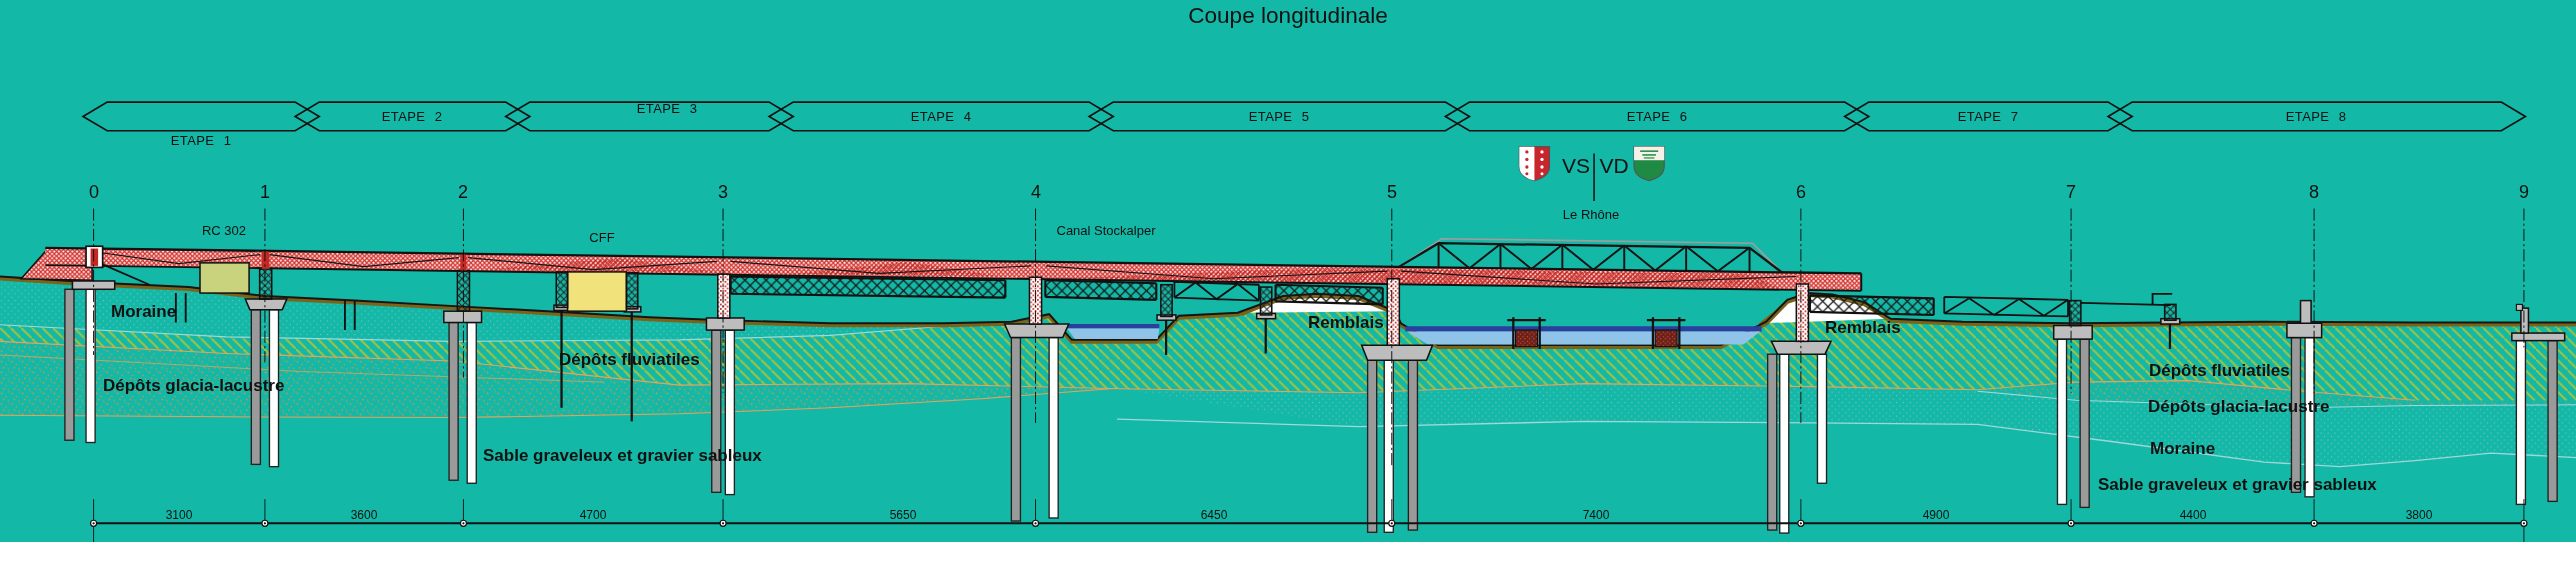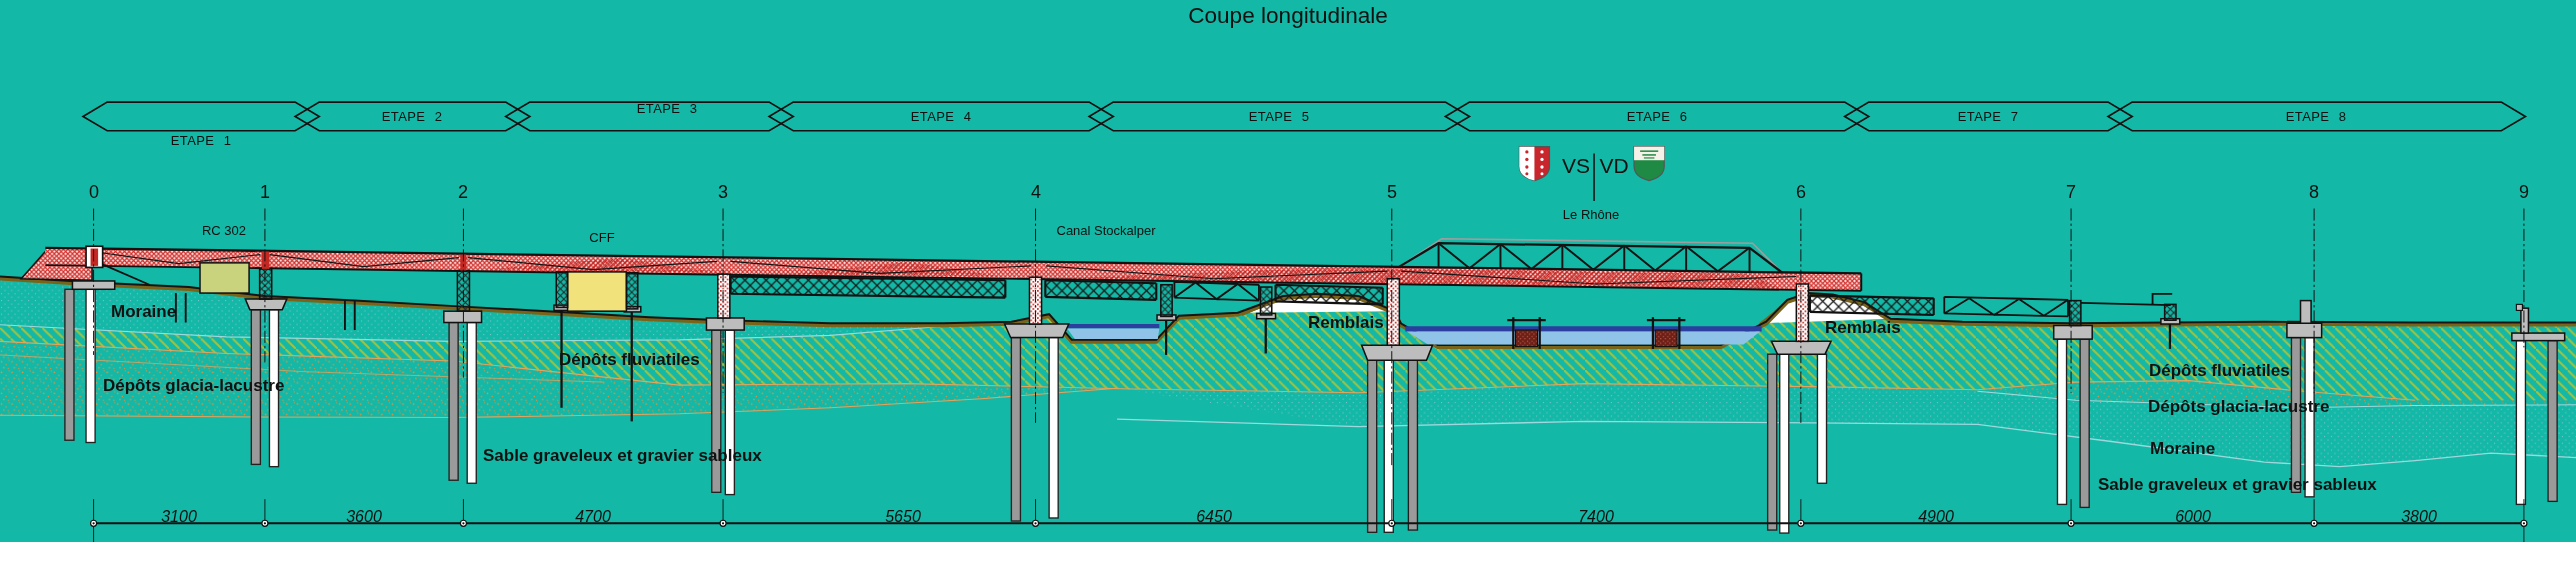--- a/index.html
+++ b/index.html
@@ -4,21 +4,21 @@
 <style>
   html,body{margin:0;padding:0;background:#fff;}
   #stage{position:relative;width:2576px;height:542px;background:#14b8a6;overflow:hidden;
          font-family:"Liberation Sans",sans-serif;color:#111;}
   #stage svg{position:absolute;left:0;top:0;}
   .lbl{position:absolute;font-size:13px;white-space:nowrap;line-height:1;}
   .ctr{transform:translateX(-50%);text-align:center;}
   .title{font-size:22.6px;}
   .num{font-size:18px;}
   .b{font-weight:bold;font-size:17px;}
-  .dim{font-size:16px;font-style:italic;}
+  .dim{font-size:12px;}
   .vsvd{font-size:21px;font-weight:bold;}
   .etape{font-size:13px;word-spacing:5.3px;letter-spacing:0.4px;}
 </style>
 </head>
 <body>
 
 <div id="stage">
 
 <svg width="2576" height="568" viewBox="0 0 3413 752">
   <defs>
@@ -379,18 +379,18 @@
 <div class="lbl b" style="left:2150px;top:440px;">Moraine</div>
 <div class="lbl b" style="left:2098px;top:476px;">Sable graveleux et gravier sableux</div>
 
 <div class="lbl dim ctr" style="left:179px;top:509px;">3100</div>
 <div class="lbl dim ctr" style="left:364px;top:509px;">3600</div>
 <div class="lbl dim ctr" style="left:593px;top:509px;">4700</div>
 <div class="lbl dim ctr" style="left:879px;top:509px;margin-left:24px;">5650</div>
 <div class="lbl dim ctr" style="left:1214px;top:509px;">6450</div>
 <div class="lbl dim ctr" style="left:1596px;top:509px;">7400</div>
 <div class="lbl dim ctr" style="left:1936px;top:509px;">4900</div>
-<div class="lbl dim ctr" style="left:2193px;top:509px;">6000</div>
+<div class="lbl dim ctr" style="left:2193px;top:509px;">4400</div>
 <div class="lbl dim ctr" style="left:2419px;top:509px;">3800</div>
 <div class="lbl dim ctr" style="left:1310px;top:549px;">44000</div>
 
 </div>
 
 
 </body></html>

